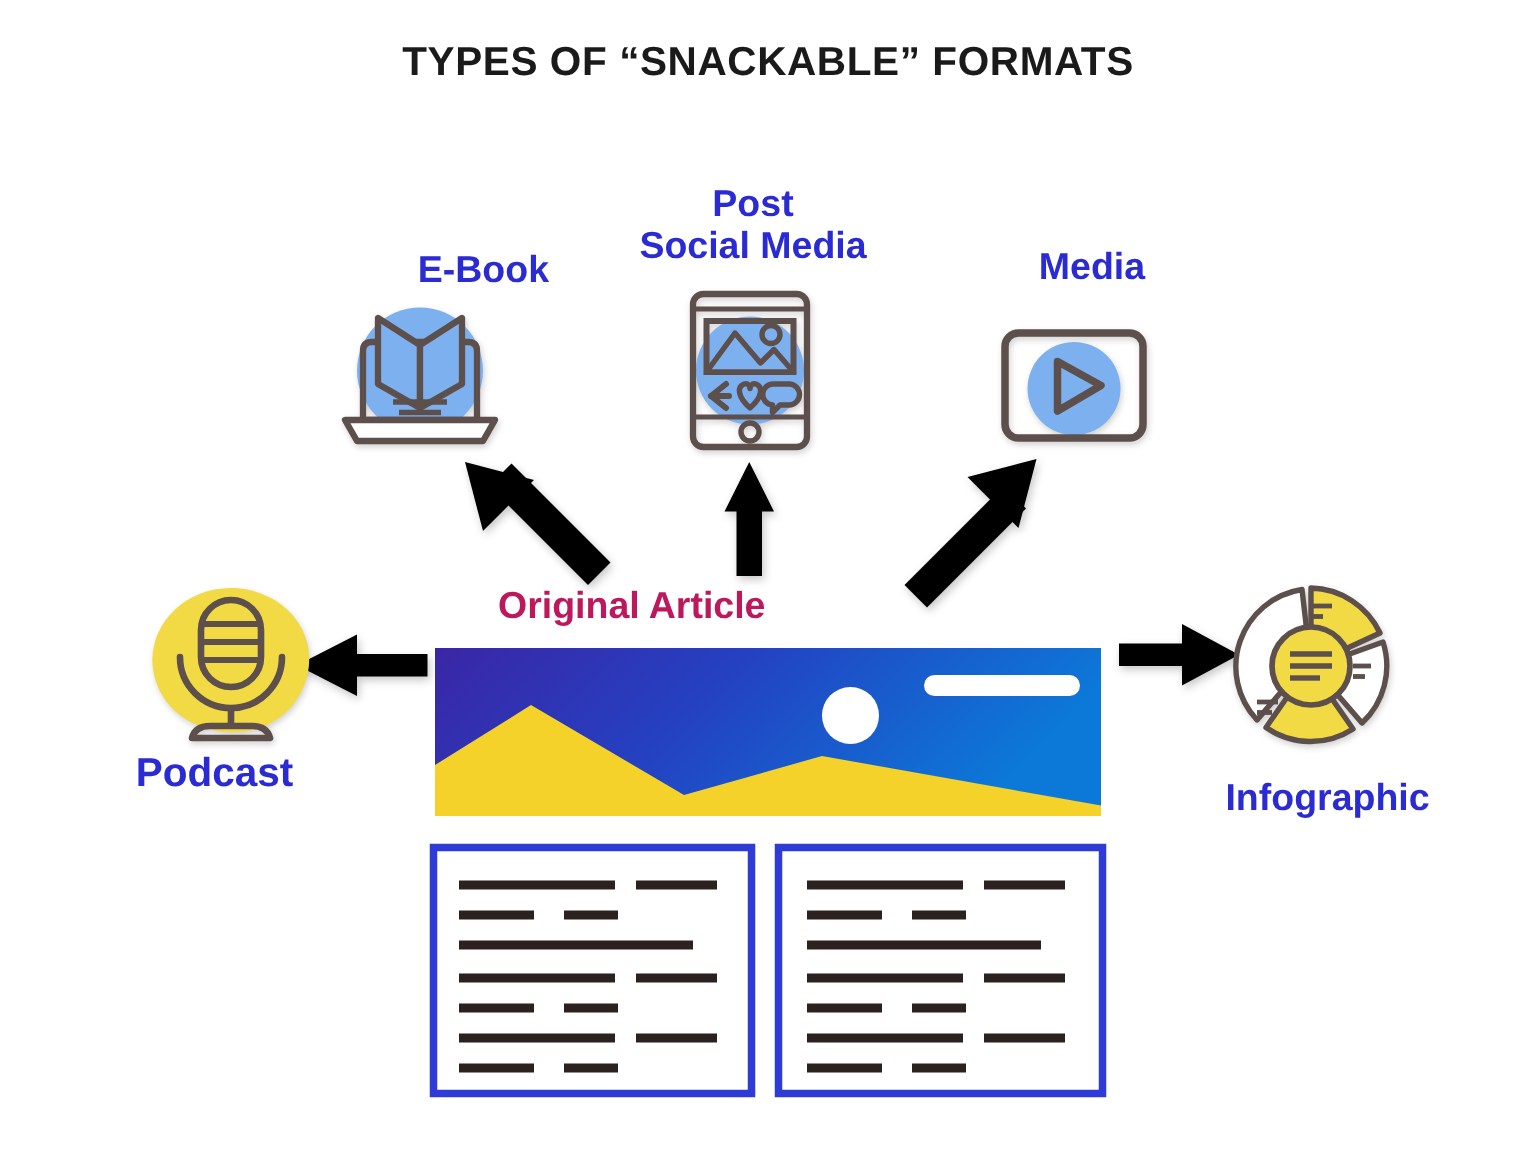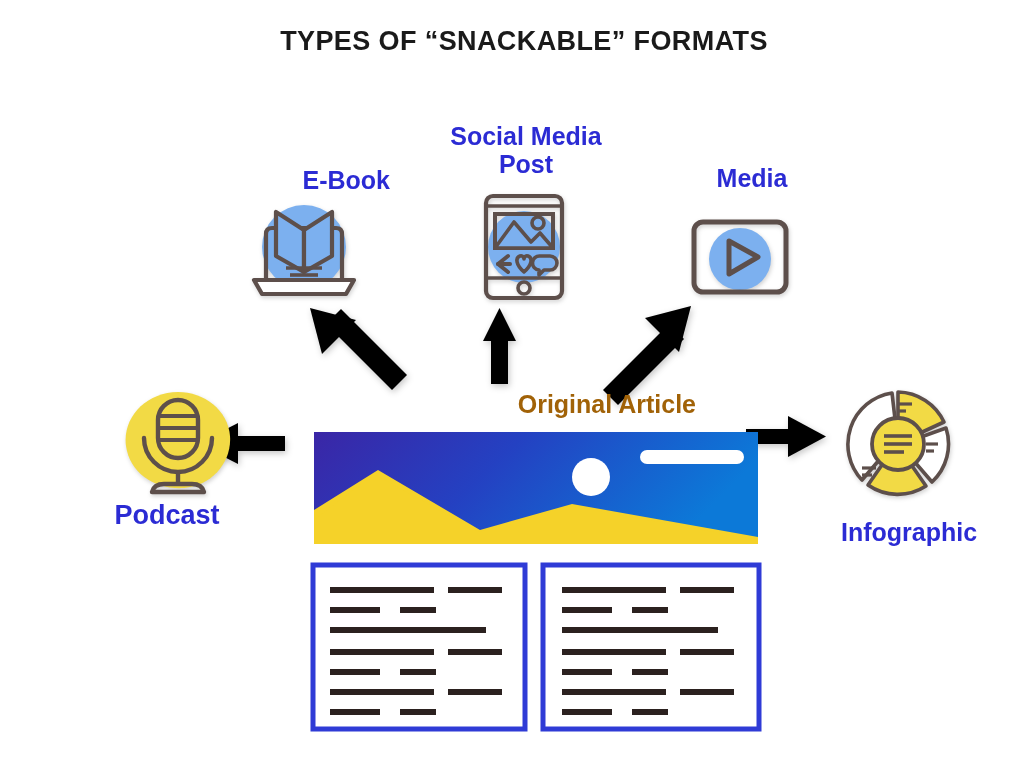--- a/index.html
+++ b/index.html
@@ -13,21 +13,21 @@
     position: relative;
     overflow: hidden;
     font-family: "Liberation Sans", sans-serif;
   }
   #canvas {
     position: absolute;
     inset: 0;
     width: 1024px;
     height: 779px;
   }
-  .abs { position: absolute; padding-left: 24px; }
+  .abs { position: absolute; }
 
   
   #page-title {
     left: 0; right: 0; top: 26px;
     text-align: center;
     font-size: 27px;
     font-weight: bold;
     color: #1a1a1a;
     letter-spacing: 0.4px;
   }
@@ -40,24 +40,24 @@
     line-height: 1.12;
   }
   #label-ebook { left: 196px; top: 166px; width: 170px; font-size: 25px; text-align: right; }
   #label-social { left: 396px; top: 122px; width: 212px; font-size: 25px; }
   #label-video  { left: 648px; top: 164px; width: 160px; font-size: 25px; }
   #label-podcast { left: 58px; top: 500px; width: 170px; font-size: 27px; }
   #label-infographic { left: 780px; top: 518px; width: 210px; font-size: 25px; }
 
   #label-original {
     left: 332px; top: 390px; width: 340px;
-    text-align: right;
+    text-align: left;
     font-size: 25px;
     font-weight: bold;
-    color: #a16207;
+    color: #be185d;
   }
 
   
   .icon-box { display: block; }
   #icon-ebook  { left: 222px; top: 192px; width: 116px; height: 110px; }
   #icon-social { left: 452px; top: 192px; width: 96px;  height: 110px; }
   #icon-video  { left: 664px; top: 216px; width: 104px; height: 82px; }
   #icon-podcast{ left: 96px;  top: 388px; width: 116px; height: 112px; }
   #icon-infographic { left: 816px; top: 386px; width: 116px; height: 116px; }
 
@@ -109,22 +109,22 @@
 
   <g filter="url(#softshadow)">
     <rect x="746" y="429" width="52" height="15" fill="#000"></rect>
     <path d="M 826,436.5 L 788,416 L 788,457 Z" fill="#000"></path>
   </g>
 </svg>
 
 <div class="abs node-label" id="label-ebook">E-Book</div>
 
 <div class="abs node-label" id="label-social">
+  <div>Post</div>
   <div>Social Media</div>
-  <div>Post</div>
 </div>
 
 <div class="abs node-label" id="label-video">Media</div>
 
 <div class="abs node-label" id="label-podcast">Podcast</div>
 
 <div class="abs node-label" id="label-infographic">Infographic</div>
 
 <div class="abs icon-box shadow-soft" id="icon-ebook">
   <svg viewBox="0 0 116 110" width="116" height="110">

